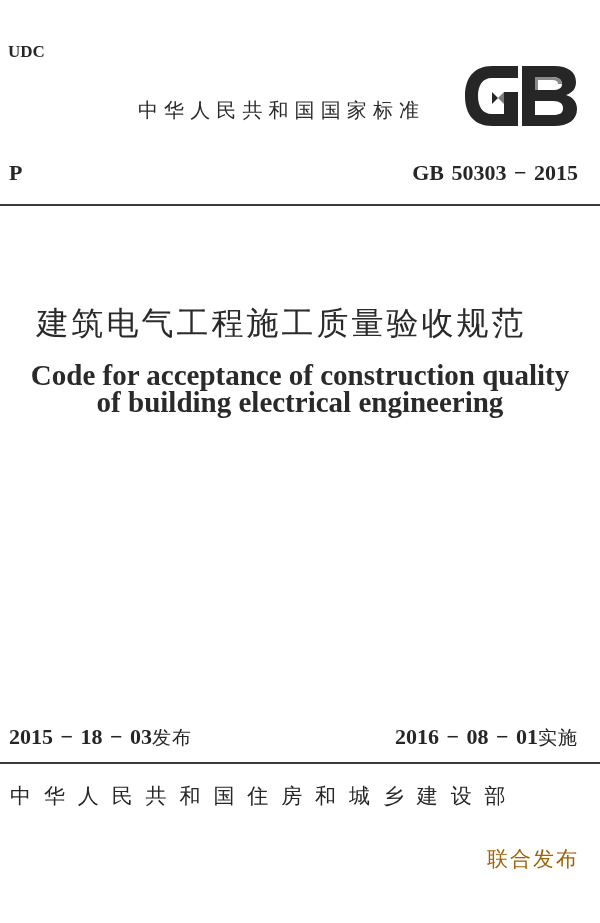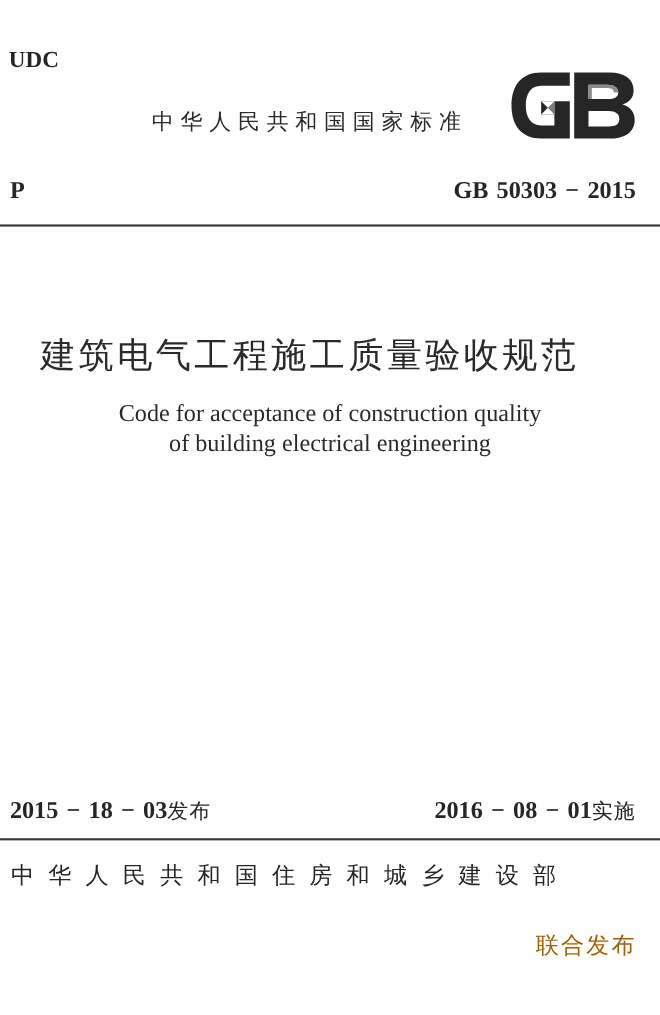--- a/index.html
+++ b/index.html
@@ -13,21 +13,21 @@
       position: relative;
       overflow: hidden;
       color: #1e1e1e;
     }
     .abs { position: absolute; white-space: nowrap; }
 
     .udc {
       left: 8px; top: 42px;
       font-family: "Liberation Serif", "DejaVu Serif", serif;
       font-weight: bold;
-      font-size: 21px;
+      font-size: 17px;
       letter-spacing: 0px;
       color: #262626;
     }
     .national-std {
       left: 122px; top: 97px;
       font-family: "DejaVu Sans", "Liberation Sans", sans-serif;
       font-size: 20px;
       letter-spacing: 6.1px;
       color: #2a2a2a;
       margin-left: 16px;
@@ -65,23 +65,24 @@
       font-size: 32px;
       letter-spacing: 3px;
       color: #2a2a2a;
       padding-left: 0;
       box-sizing: border-box;
     }
     .title-en {
       left: 0; width: 600px; top: 362px;
       text-align: center;
       font-family: "Liberation Serif", "DejaVu Serif", serif;
-      font-size: 22px;
+      font-size: 29px;
       line-height: 27px;
       color: #2a2a2a;
+      font-weight: bold;
     }
     .title-en div { white-space: nowrap; }
 
     .date-row {
       top: 724px;
       font-family: "Liberation Serif", "DejaVu Serif", serif;
       font-weight: bold;
       font-size: 22px;
       color: #262626;
       display: flex;

